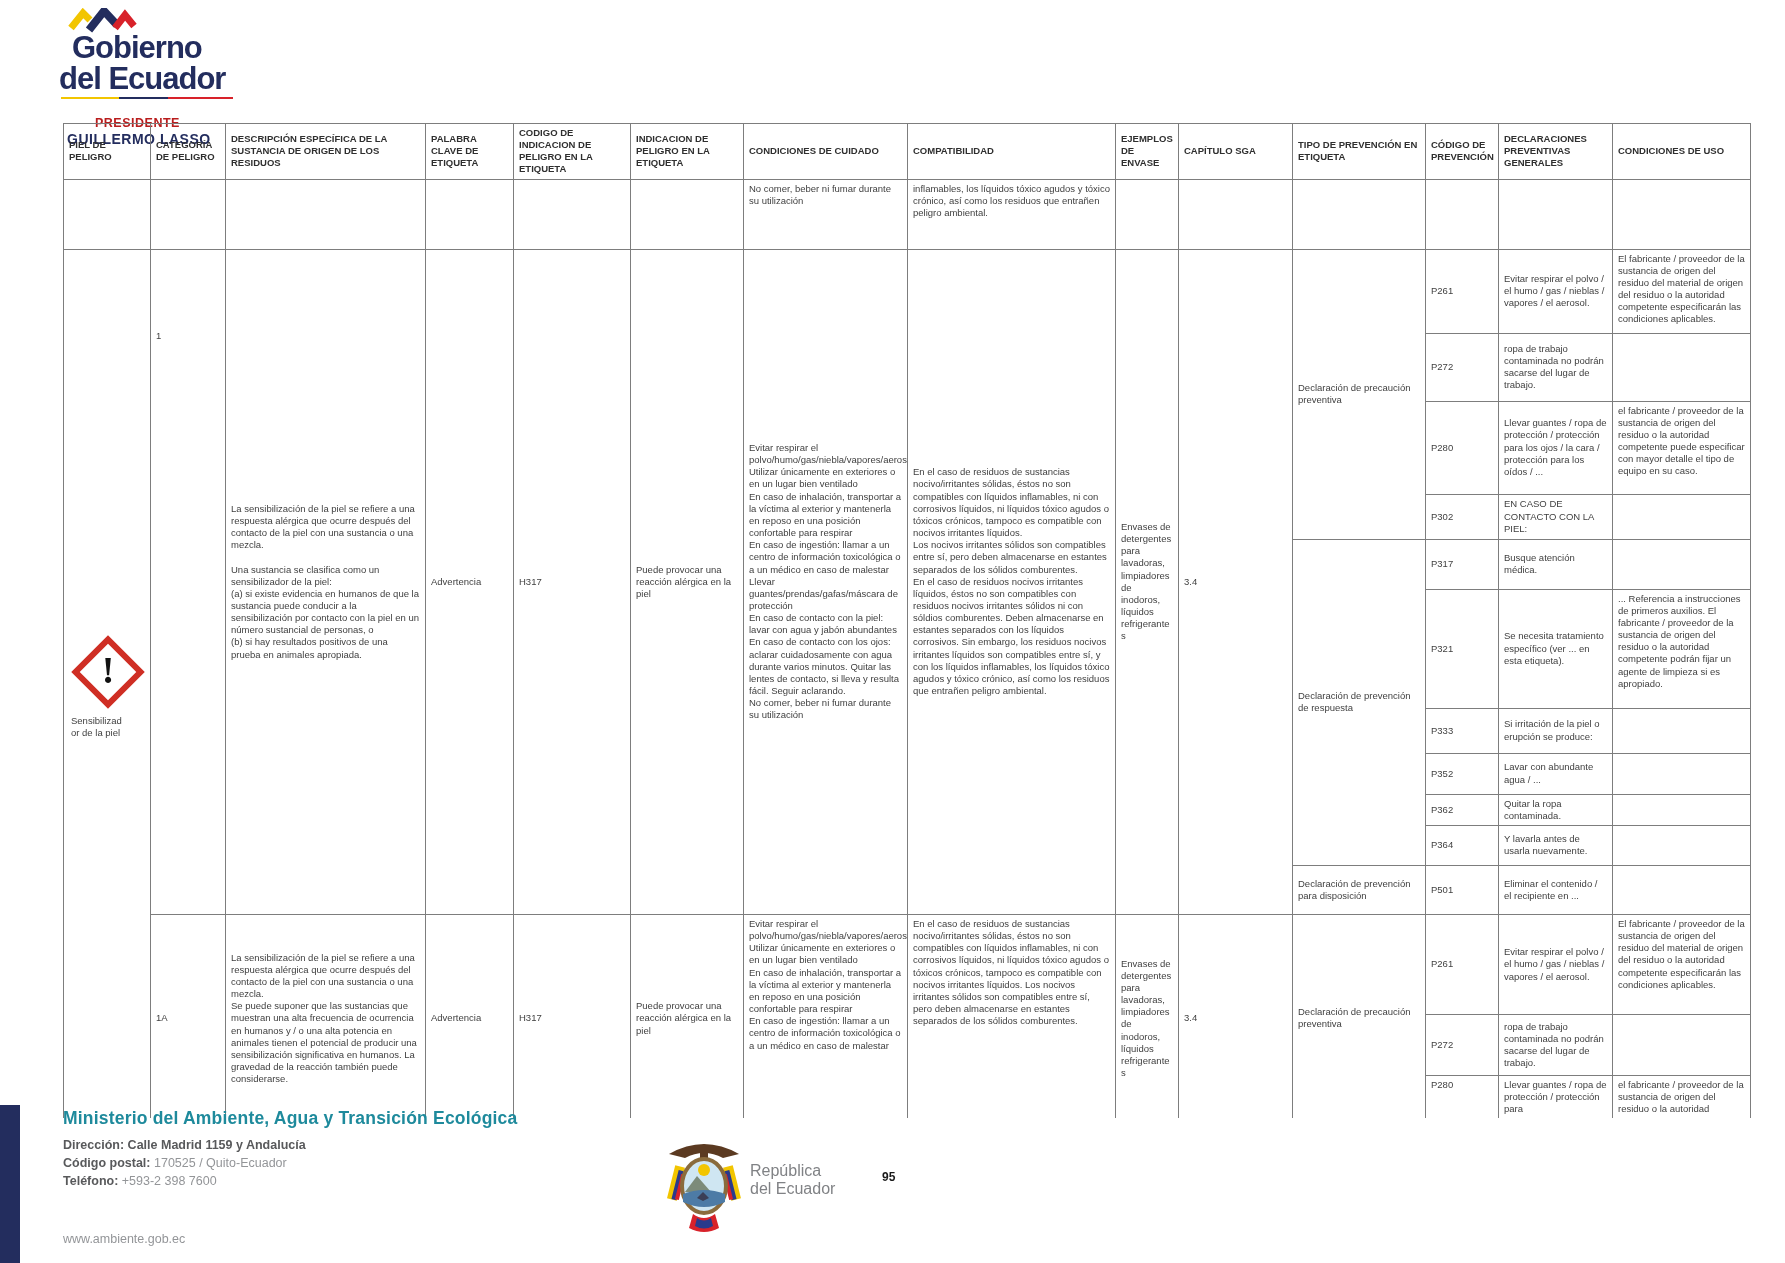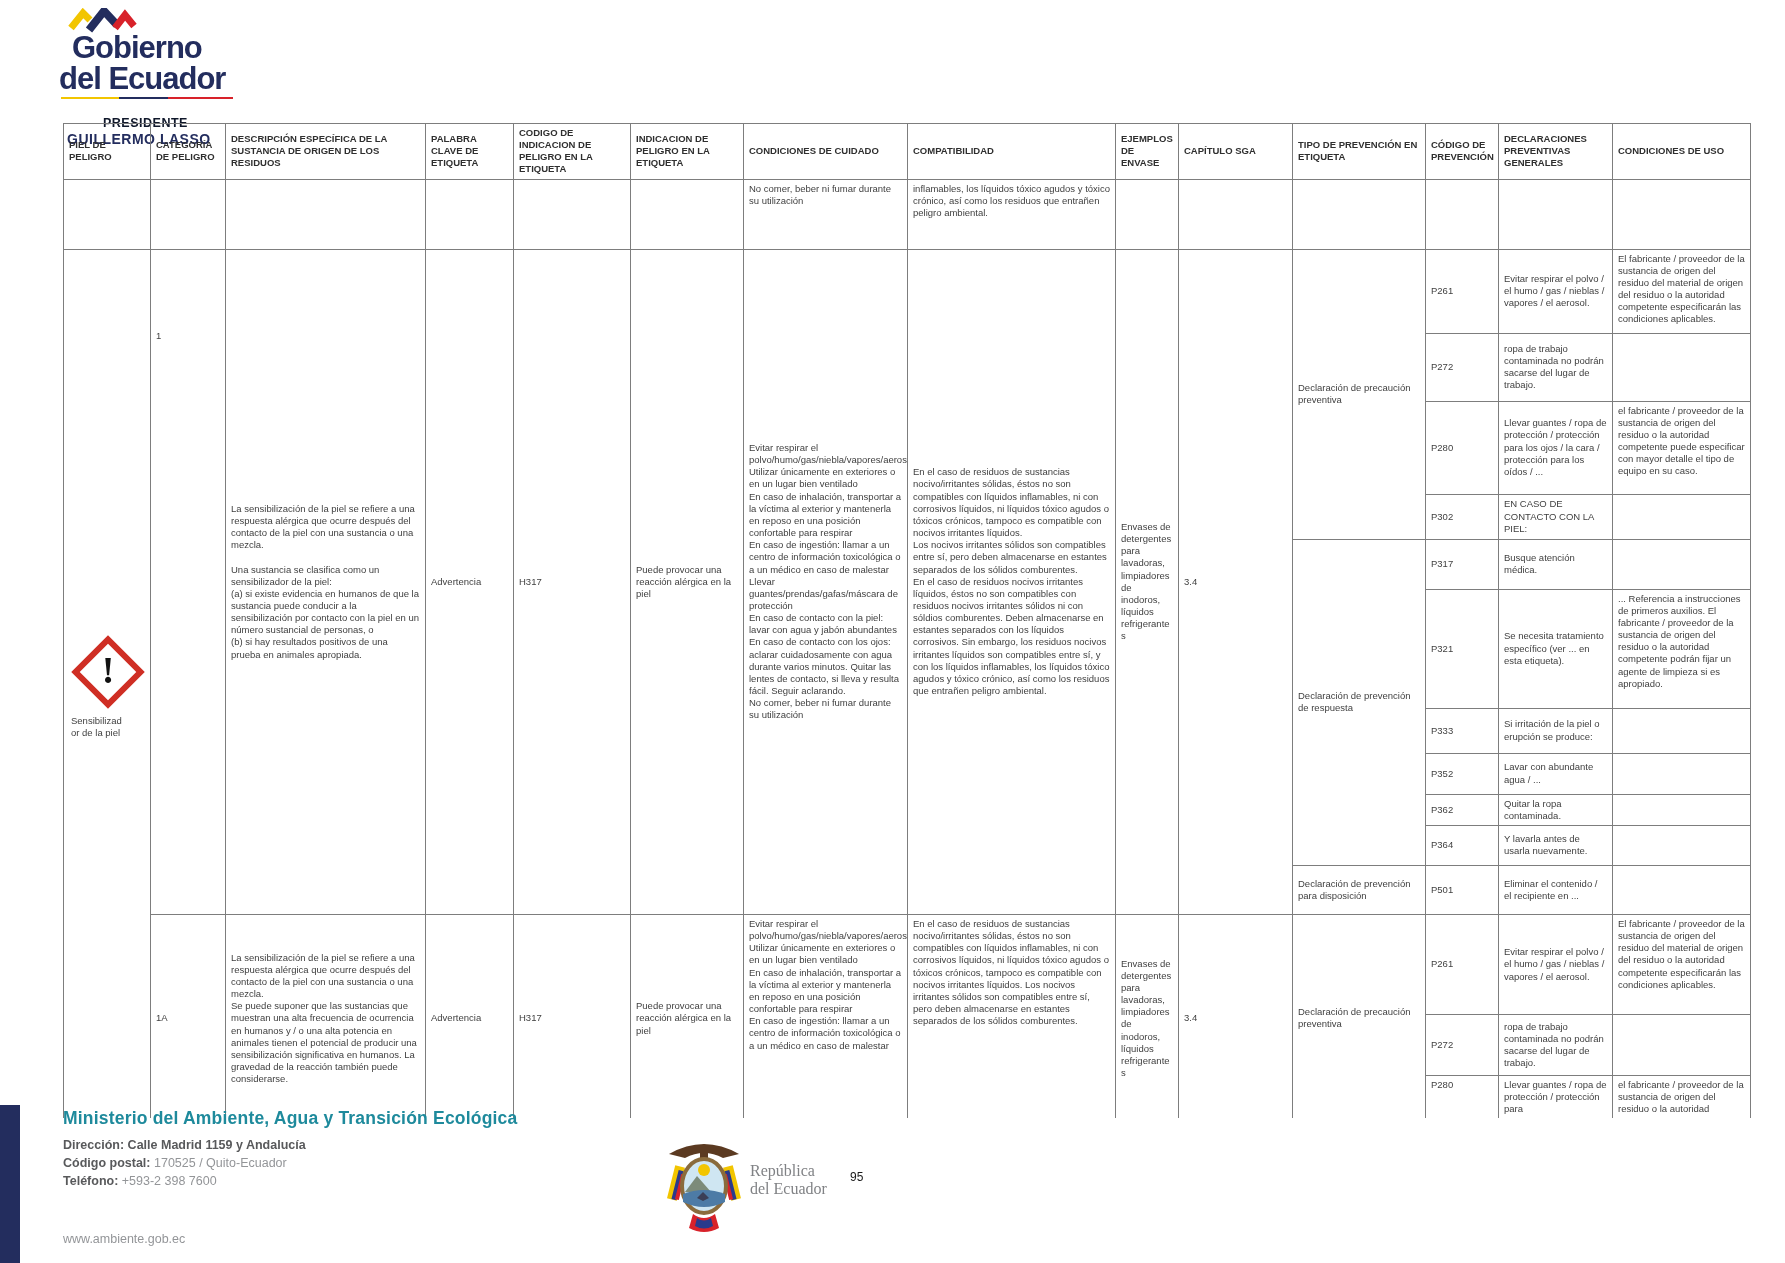--- a/index.html
+++ b/index.html
@@ -8,21 +8,21 @@
     font-family:"Liberation Sans", sans-serif;color:#3f3f3f;overflow:hidden;
   }
   
   .logo{position:absolute;left:55px;top:8px;width:240px;}
   .logo-mark{position:absolute;left:8px;top:0;}
   .logo-line1{position:absolute;left:17px;top:22px;font-size:31px;font-weight:bold;color:#232d5e;letter-spacing:-1px;}
   .logo-line2{position:absolute;left:4px;top:53px;font-size:31px;font-weight:bold;color:#232d5e;letter-spacing:-1px;}
   .logo-rule{position:absolute;left:6px;top:89px;width:172px;height:2px;
     background:linear-gradient(90deg,#f2c500 0%,#f2c500 34%,#232d5e 34%,#232d5e 62%,#d8222a 62%,#d8222a 100%);}
   .logo-president{position:absolute;left:12px;top:93px;font-size:14px;font-weight:bold;color:#232d5e;letter-spacing:.5px;margin-top:30px;}
-  .logo-president-title{position:absolute;left:48px;top:108px;font-size:12.5px;font-weight:bold;color:#0f172a;letter-spacing:.5px;}
+  .logo-president-title{position:absolute;left:40px;top:108px;font-size:12.5px;font-weight:bold;color:#b91c1c;letter-spacing:.5px;}
   
   .tablewrap{position:absolute;left:63px;top:123px;width:1690px;height:995px;overflow:hidden;}
   table{border-collapse:collapse;table-layout:fixed;width:1687px;}
   th,td{border:1px solid #7d7d7d;padding:3px 5px;font-size:9.5px;line-height:1.28;
     vertical-align:middle;text-align:left;overflow:hidden;}
   th{font-weight:bold;color:#2f2f2f;}
   td.pre,th.pre{white-space:pre-wrap;}
   td.top{vertical-align:top;}
   td.wrapany{overflow-wrap:anywhere;}
   .clase-cell{text-align:center;vertical-align:middle;}
@@ -31,22 +31,22 @@
   
   .leftbar{position:absolute;left:0;top:1105px;width:20px;height:158px;background:#232d5e;}
   .ministry{position:absolute;left:63px;top:1108px;font-size:17.5px;font-weight:bold;color:#1e8a9c;letter-spacing:.2px;}
   .addr{position:absolute;left:63px;font-size:12.5px;color:#939598;}
   .addr b{color:#58595b;}
   .addr.l1{top:1138px;}
   .addr.l2{top:1156px;}
   .addr.l3{top:1174px;}
   .addr.l4{top:1232px;}
   .crest{position:absolute;left:663px;top:1140px;}
-  .republica{position:absolute;left:750px;top:1162px;font-size:16px;color:#808285;line-height:1.15;white-space:pre-wrap;font-family:Liberation Serif, serif;}
-  .pagenum{position:absolute;left:850px;top:1170px;font-size:12px;color:#1a1a1a;}
+  .republica{position:absolute;left:750px;top:1162px;font-size:16px;color:#808285;line-height:1.15;white-space:pre-wrap;}
+  .pagenum{position:absolute;left:882px;top:1170px;font-size:12px;color:#1a1a1a;font-weight:bold;}
 </style>
 </head>
 <body>
 
 <div class="logo">
   <svg class="logo-mark" width="92" height="26" viewBox="0 0 92 26">
     <polyline points="8,20 20,5 27,12" fill="none" stroke="#f2c500" stroke-width="7"></polyline>
     <polyline points="26,22 41,3 54,17" fill="none" stroke="#232d5e" stroke-width="8"></polyline>
     <polyline points="52,20 62,7 71,18" fill="none" stroke="#d8222a" stroke-width="7"></polyline>
   </svg>

